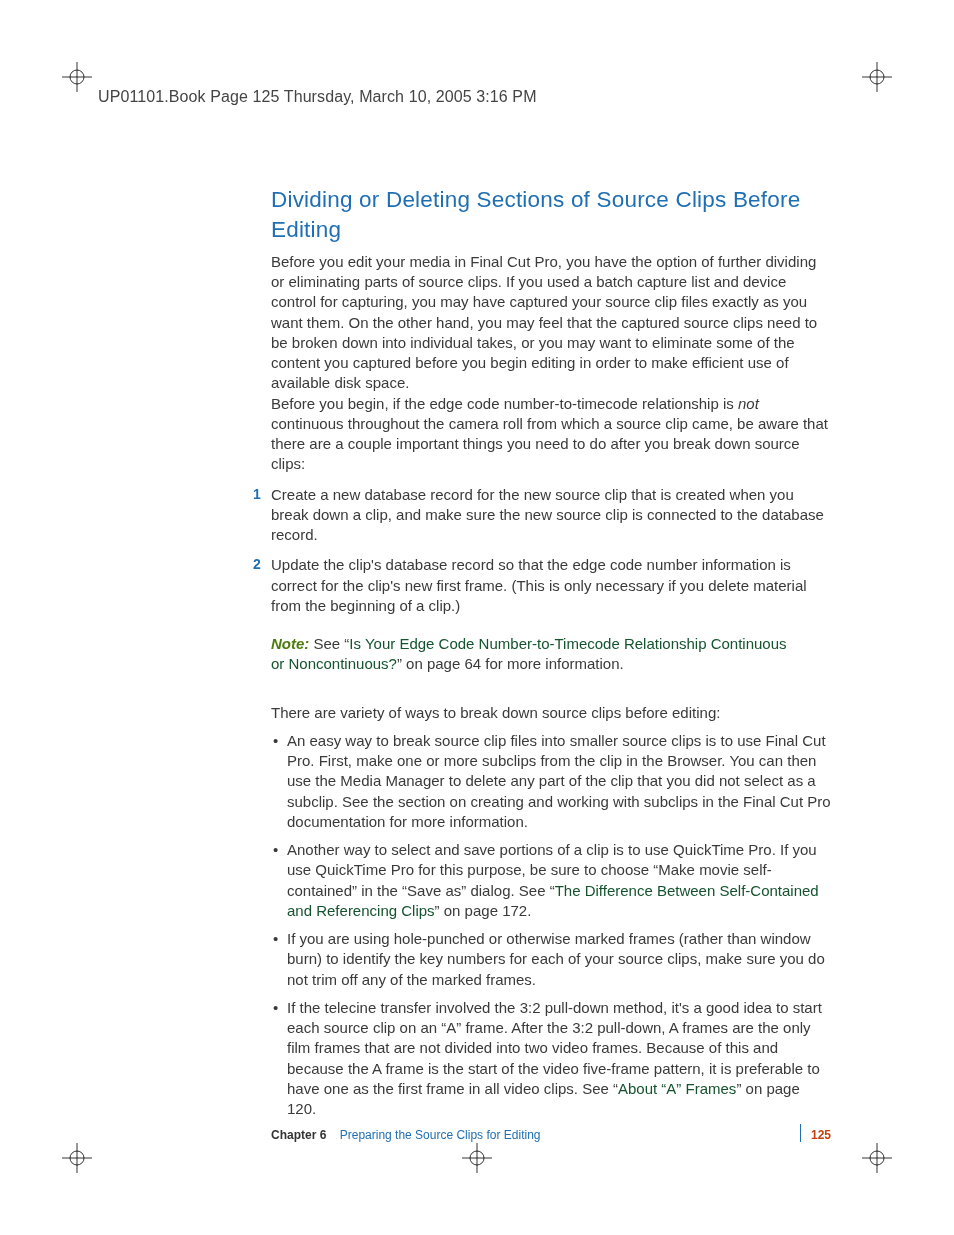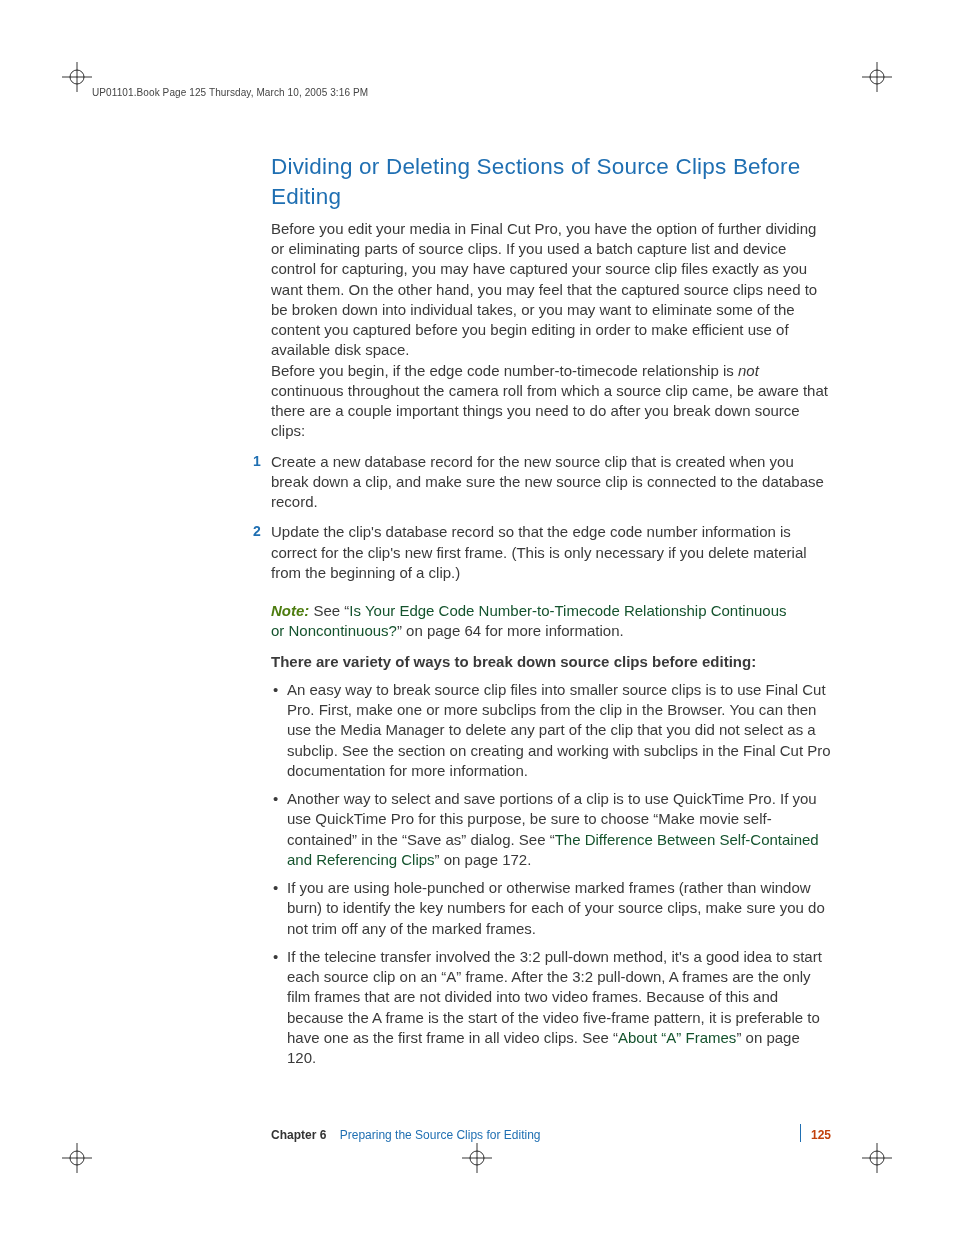--- a/index.html
+++ b/index.html
@@ -16,28 +16,28 @@
   }
   .crop-mark {
     position: absolute;
     width: 30px;
     height: 30px;
   }
   .crop-mark svg { display: block; }
   .header-line {
     position: absolute;
     top: 86px;
-    left: 92px;
-    font-size: 10px;
+    left: 98px;
+    font-size: 16px;
     color: #444;
     letter-spacing: 0.1px;
   }
   .content {
     position: absolute;
-    top: 152px;
+    top: 185px;
     left: 271px;
     width: 560px;
   }
   h1.section-title {
     font-weight: 400;
     color: #1f6fb2;
     font-size: 22.5px;
     margin: 0 0 6px 0;
     letter-spacing: 0.2px;
   }
@@ -66,21 +66,21 @@
   .note-block {
     margin-top: 18px;
     color: #888;
   }
   .note-label {
     font-weight: 700;
     font-style: italic;
     color: #4d7c0f;
   }
   .note-inline-black { color: #3a3a3a; }
-  .variety-line { margin-top: 10px; font-weight: bold; }
+  .variety-line { margin-top: 28px; }
   ul.bullets {
     list-style: none;
     padding: 0;
     margin: 6px 0 0 0;
   }
   ul.bullets > li {
     position: relative;
     padding-left: 16px;
     margin-top: 8px;
   }

